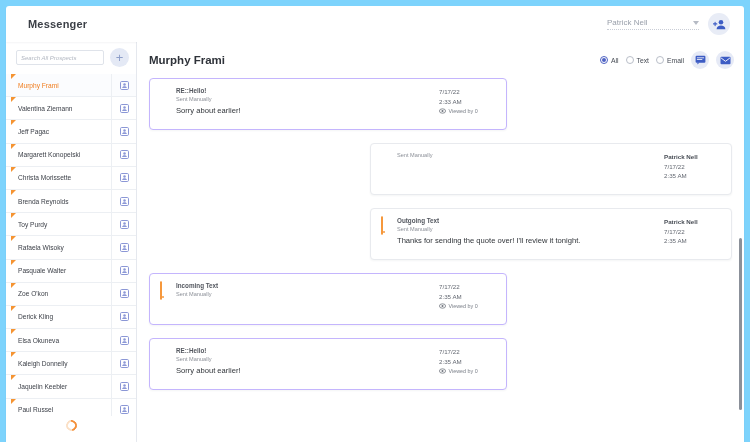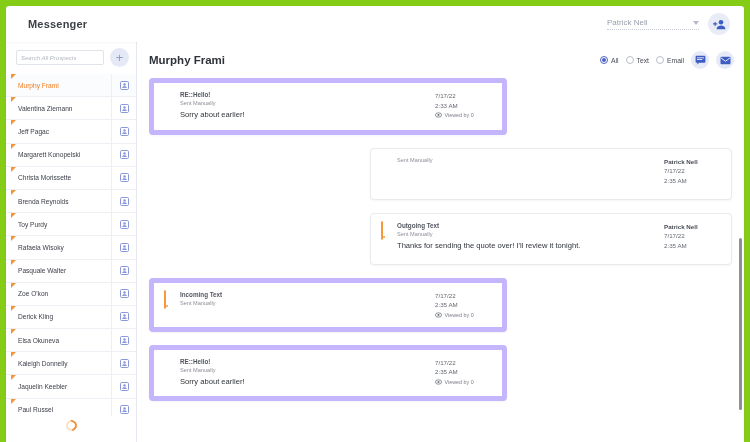--- a/index.html
+++ b/index.html
@@ -5,21 +5,21 @@
   * { box-sizing: border-box; margin: 0; padding: 0; }
   html, body {
     width: 750px; height: 442px;
     background: #eef1f6;
     font-family: "Liberation Sans", sans-serif;
     overflow: hidden;
   }
   .app {
     position: relative;
     width: 750px; height: 442px;
-    background: #84cc16;
+    background: #7dd3fc;
     padding: 6px 6px 4px 6px;
   }
 
   
   .topbar {
     position: relative;
     height: 36px;
     background: #ffffff;
     border-radius: 3px 3px 0 0;
     display: flex;
@@ -230,21 +230,21 @@
 
   .card {
     border-radius: 4px;
     background: #fff;
     padding: 7px 9px 9px 9px;
     display: flex;
     gap: 6px;
     box-shadow: 0 1px 2px rgba(40,50,80,.05);
   }
   .card.incoming {
-    border: 5px solid #c4b5fd;
+    border: 1px solid #c4b5fd;
     width: 358px;
     min-height: 52px;
   }
   .card.outgoing {
     border: 1px solid #e8eaee;
     width: 362px;
     min-height: 52px;
   }
 
   .card-ico { flex: none; width: 11px; padding-top: 1px; }

